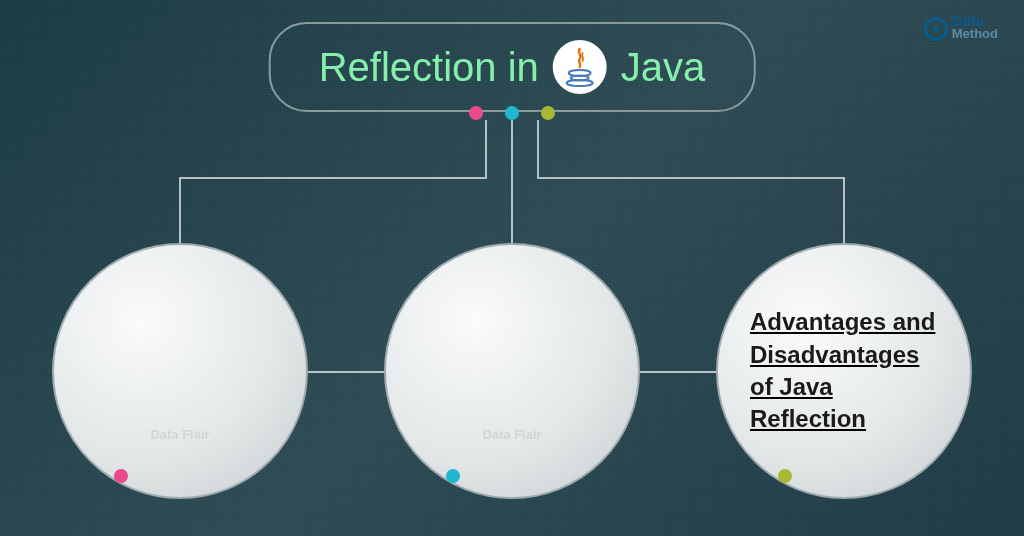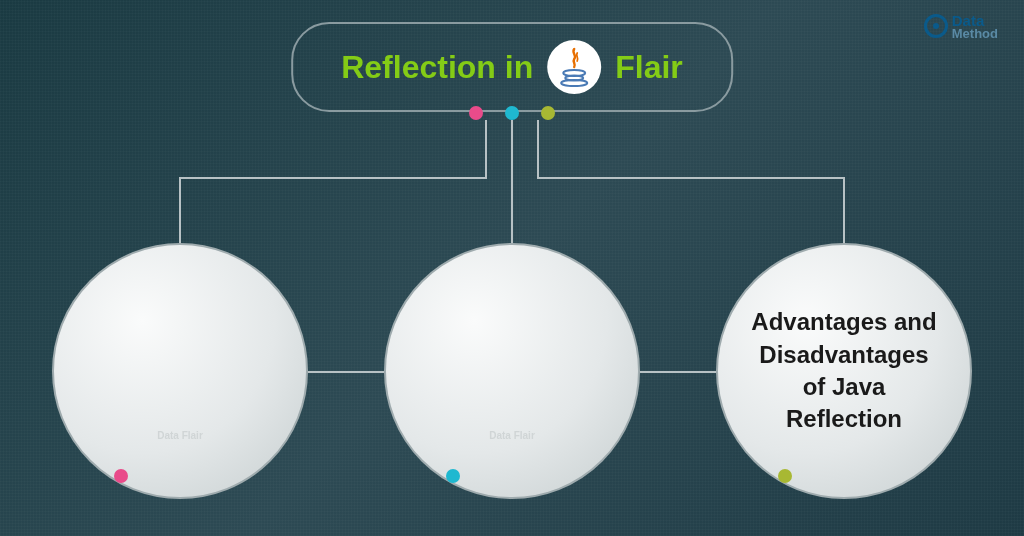--- a/index.html
+++ b/index.html
@@ -19,21 +19,21 @@
       background-image:
         repeating-linear-gradient(0deg, rgba(255,255,255,0.02) 0px, rgba(255,255,255,0.02) 1px, transparent 1px, transparent 3px),
         repeating-linear-gradient(90deg, rgba(255,255,255,0.02) 0px, rgba(255,255,255,0.02) 1px, transparent 1px, transparent 3px);
       pointer-events: none;
     }
     .logo {
       position: absolute;
       top: 14px;
       right: 26px;
       display: flex;
-      align-items: flex-start;
+      align-items: flex-end;
       gap: 4px;
       color: #0a5a8a;
       font-weight: bold;
       font-size: 18px;
       margin-left: 22px;
     }
     .logo-icon {
       width: 24px;
       height: 24px;
       border: 3px solid #0a5a8a;
@@ -65,23 +65,23 @@
       left: 50%;
       transform: translateX(-50%);
       border: 2px solid #8a9ba0;
       border-radius: 38px;
       padding: 16px 48px;
       display: flex;
       align-items: center;
       gap: 14px;
     }
     .title-text {
-      color: #84cc16;
-      font-size: 32px;
-      font-weight: bold;
+      color: #86efac;
+      font-size: 40px;
+      font-weight: normal;
     }
     .java-icon {
       width: 54px;
       height: 54px;
       background: #fff;
       border-radius: 50%;
       display: flex;
       align-items: center;
       justify-content: center;
     }
@@ -115,35 +115,35 @@
     .circle {
       position: absolute;
       width: 256px;
       height: 256px;
       border-radius: 50%;
       background: radial-gradient(circle at 35% 30%, #fafbfb 0%, #e4e8e9 55%, #c5cdce 100%);
       border: 2px solid #9fabae;
       display: flex;
       align-items: center;
       justify-content: center;
-      text-align: center;
       padding: 32px;
+      text-decoration: underline;
     }
     .circle-label {
       color: #1a1a1a;
       font-size: 24px;
       font-weight: bold;
       line-height: 1.35;
     }
     .circle .watermark {
       position: absolute;
       bottom: 56px;
       left: 50%;
       transform: translateX(-50%);
-      font-size: 10px;
+      font-size: 13px;
       color: #d0d5d6;
       font-weight: bold;
       display: flex;
       flex-direction: column;
       align-items: center;
       line-height: 1;
     }
     .circle-dot {
       position: absolute;
       width: 14px;
@@ -181,21 +181,21 @@
   <span class="title-text">Reflection in</span>
   <span class="java-icon">
     <svg width="34" height="40" viewBox="0 0 34 40">
       <path d="M17 2 C 14 6, 20 8, 17 12 C 15 15, 19 17, 17 20" stroke="#e76f00" stroke-width="2.4" fill="none" stroke-linecap="round"></path>
       <path d="M20 6 C 18 9, 22 11, 20 14" stroke="#e76f00" stroke-width="1.8" fill="none" stroke-linecap="round"></path>
       <ellipse cx="17" cy="26" rx="11" ry="3" fill="none" stroke="#4a7ab5" stroke-width="2"></ellipse>
       <ellipse cx="17" cy="31" rx="9" ry="2.5" fill="none" stroke="#4a7ab5" stroke-width="2"></ellipse>
       <ellipse cx="17" cy="36" rx="13" ry="3" fill="none" stroke="#4a7ab5" stroke-width="2"></ellipse>
     </svg>
   </span>
-  <span class="title-text">Flair</span>
+  <span class="title-text">Java</span>
 </div>
 
 <div class="dots">
   <span class="dot dot-pink"></span>
   <span class="dot dot-cyan"></span>
   <span class="dot dot-olive"></span>
 </div>
 
 <svg class="connectors">
   <path d="M 486 120 L 486 178 L 180 178 L 180 243" stroke="#b8c2c5" stroke-width="2" fill="none"></path>

